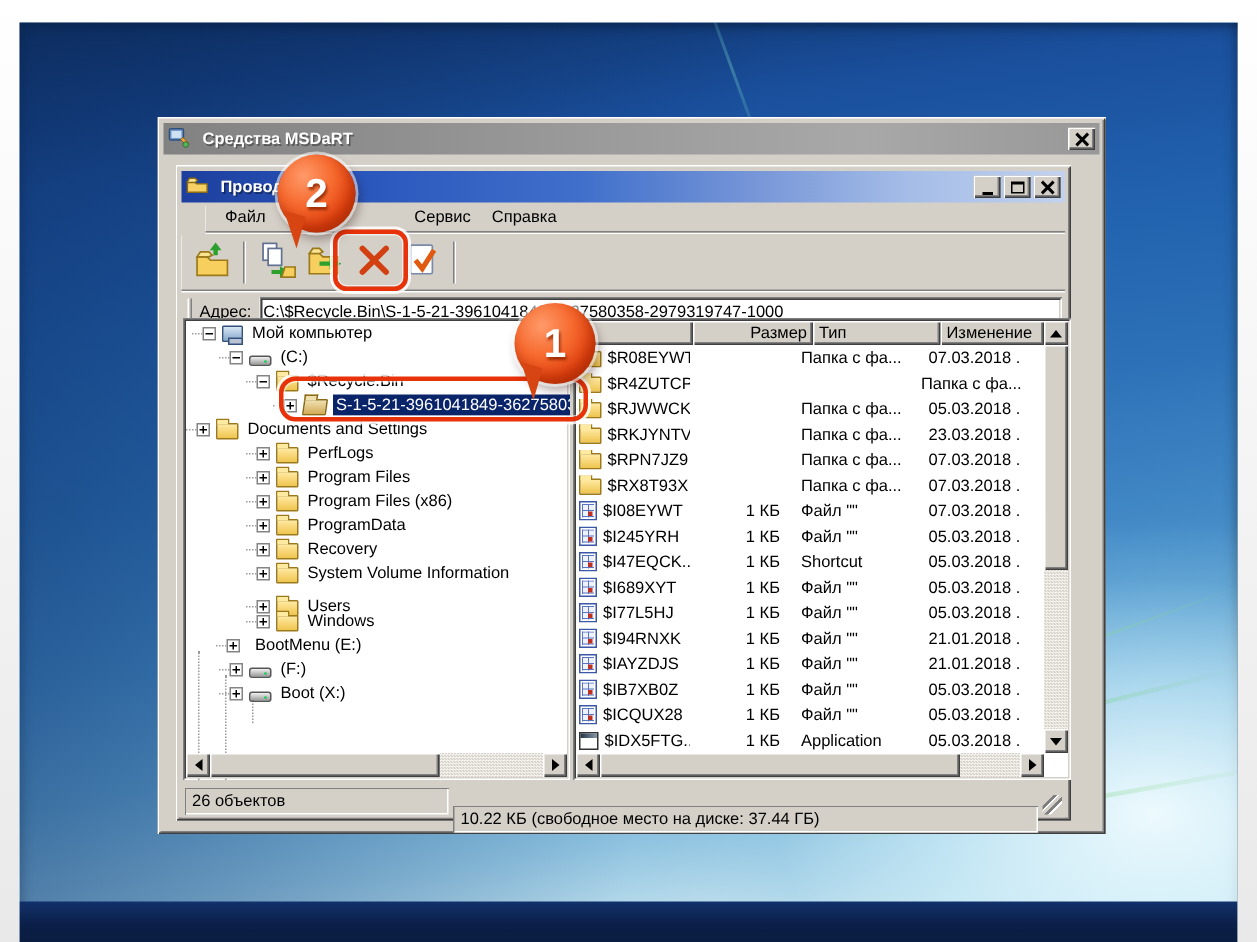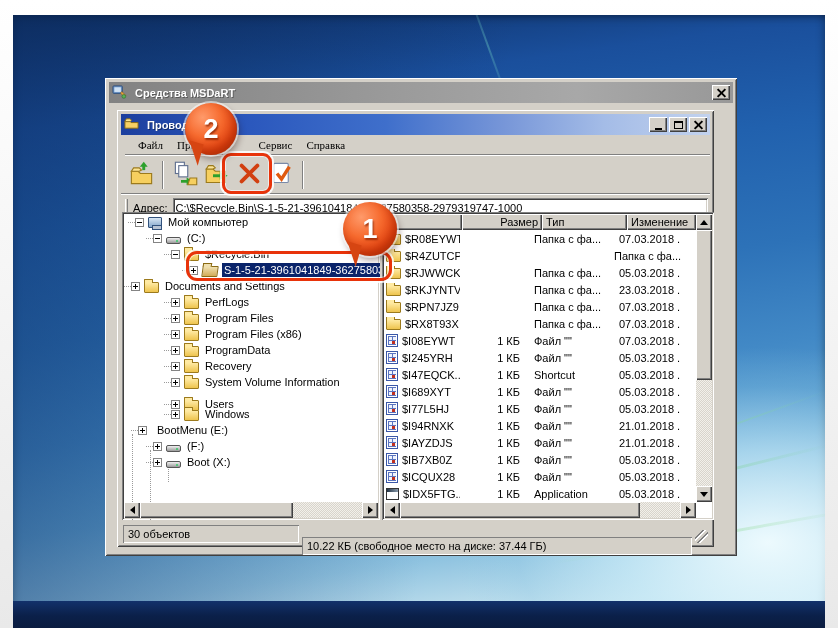--- a/index.html
+++ b/index.html
@@ -39,22 +39,22 @@
   .g-min { width:7px; height:2px; background:#000; margin-top:8px; }
   .g-max { width:9px; height:8px; border:1px solid #000; border-top:2px solid #000; }
 
   
   .inner-window { position:absolute; left:12px; top:32px; width:597px; height:437px; }
   .i-titlebar { position:absolute; left:4px; top:4px; right:4px; height:21px; display:flex; align-items:center; gap:4px; padding:0 3px;
     background:linear-gradient(90deg,#1c3f9e 0%,#2b58bd 22%,#3f6fcb 45%,#7796d8 65%,#a4bce7 82%,#c2d2ee 100%); }
   .i-title { color:#fff; font-weight:bold; font-size:11px; text-shadow:1px 1px 0 rgba(0,0,0,.4); flex:1; white-space:nowrap; overflow:hidden; }
   .i-buttons { display:flex; gap:2px; flex:none; }
 
-  .menubar { position:absolute; left:8px; top:26px; right:4px; height:19px; display:flex; align-items:center; padding-left:6px;
-    border-bottom:1px solid #808080; box-shadow:0 1px 0 #ffffff;font-family:Liberation Serif, serif; }
+  .menubar { position:absolute; left:20px; top:26px; right:4px; height:19px; display:flex; align-items:center; padding-left:6px;
+    border-bottom:1px solid #808080; box-shadow:0 1px 0 #ffffff; }
   .menu-item { padding:2px 7px; white-space:nowrap; }
   .menu-item:nth-child(3) { margin-left:34px; }
 
   .toolbar { position:absolute; left:4px; top:46px; right:4px; height:38px; display:flex; align-items:center; padding-left:4px;
     border-bottom:1px solid #808080; box-shadow:0 1px 0 #ffffff; }
   .tool-btn { width:32px; height:32px; display:flex; align-items:center; justify-content:center; flex:none; }
   .tool-sep { width:2px; height:28px; margin:0 5px; border-left:1px solid #808080; border-right:1px solid #ffffff; flex:none; }
 
   .addressbar { position:absolute; left:4px; top:85px; right:4px; height:25px; display:flex; align-items:center; gap:5px; padding:0 2px 0 4px; }
   .addr-grip { width:3px; height:18px; border-left:1px solid #ffffff; border-right:1px solid #808080; }
@@ -312,21 +312,21 @@
               <span class="exp plus"></span>
               <span class="mi ic-folder"></span>
               <span class="t-label">Users</span>
             </div>
             <div class="tree-row" style="top: 194px; padding-left: 40px;">
               <span class="stub"></span>
               <span class="exp plus"></span>
               <span class="mi ic-folder"></span>
               <span class="t-label">Windows</span>
             </div>
-            <div class="tree-row" style="top: 210px; padding-left: 7px;">
+            <div class="tree-row" style="top: 210px; padding-left: 20px;">
               <span class="stub"></span>
               <span class="exp plus"></span>
               <span class="mi ic-cd-drive"></span>
               <span class="t-label">BootMenu (E:)</span>
             </div>
             <div class="tree-row" style="top: 226px; padding-left: 22px;">
               <span class="stub"></span>
               <span class="exp plus"></span>
               <span class="mi ic-drive"></span>
               <span class="t-label">(F:)</span>
@@ -518,21 +518,21 @@
             <span class="sb-btn btn3d" style="left: 2px; top: 290px;">
               <span class="arr arr-l"></span>
             </span>
             <div class="sb-thumb btn3d" style="left: 18px; top: 290px; width: 240px; height: 16px;"></div>
             <span class="sb-btn btn3d" style="left: 298px; top: 290px;">
               <span class="arr arr-r"></span>
             </span>
           </div>
 
         <div class="statusbar">
-          <div class="status-cell st-left panel-low">30 объектов</div>
+          <div class="status-cell st-left panel-low">26 объектов</div>
           <div class="status-cell st-right panel-low">10.22 КБ (свободное место на диске: 37.44 ГБ)</div>
           <div class="resize-grip"></div>
         </div>
       </div>
     </div>
 
     <div class="hl-rect" style="left:173px; top:236px; width:206px; height:30px;"></div>
     <div class="hl-rect" style="left:209px; top:138px; width:50px; height:41px; border-radius:9px;"></div>
     <div class="callout" style="left:330px; top:187px; width:54px; height:54px;">
       <span class="num">1</span>

